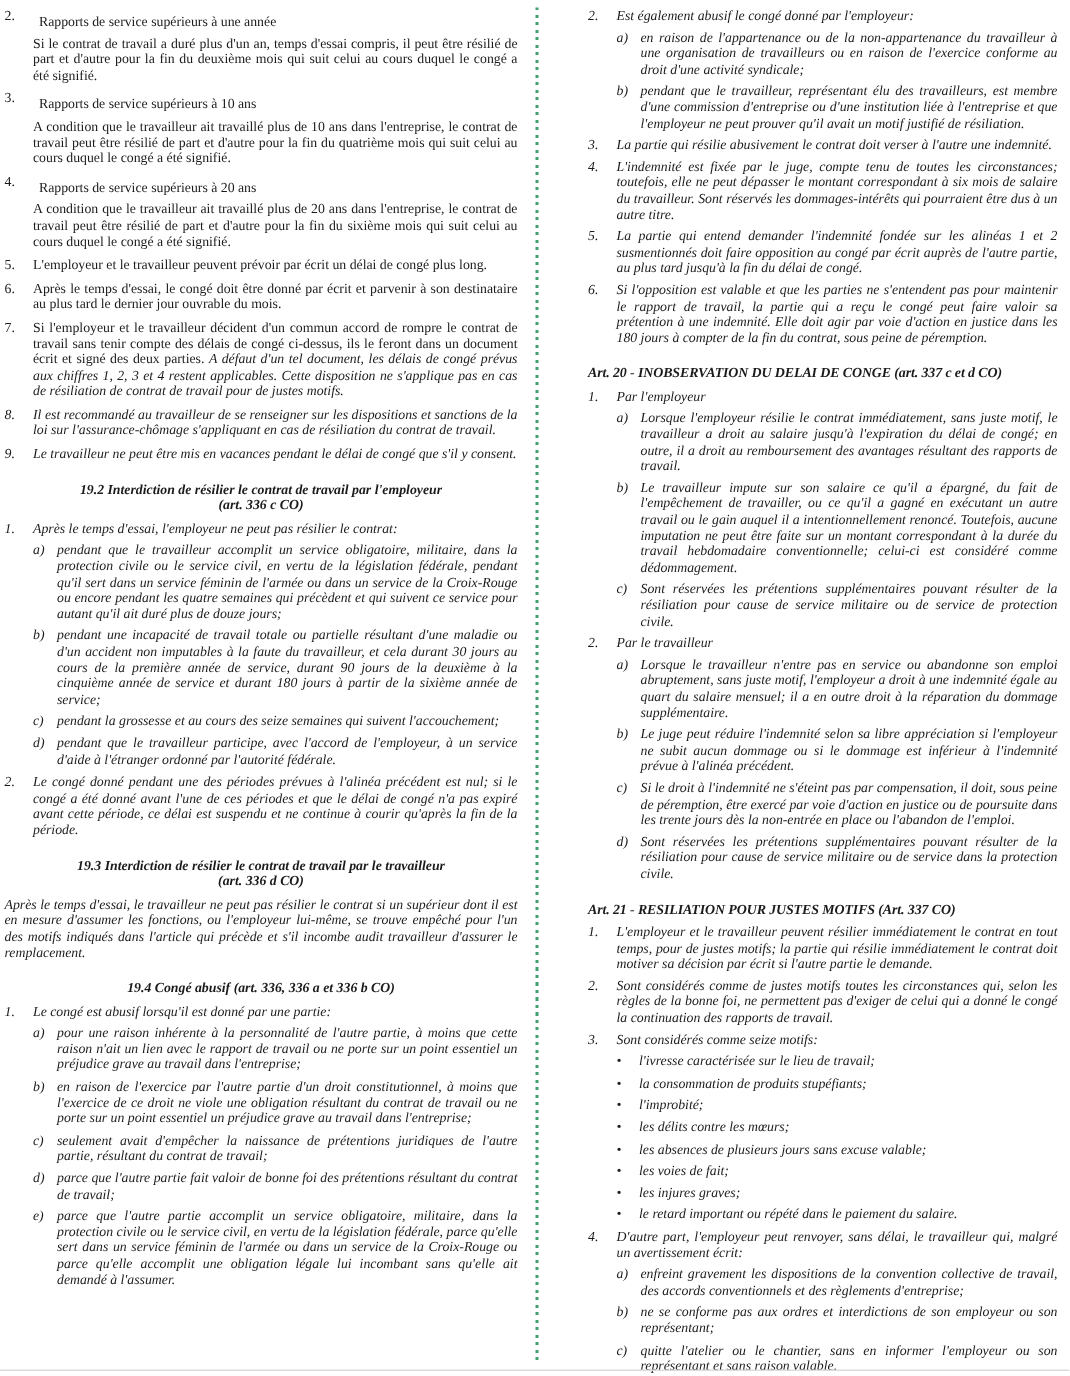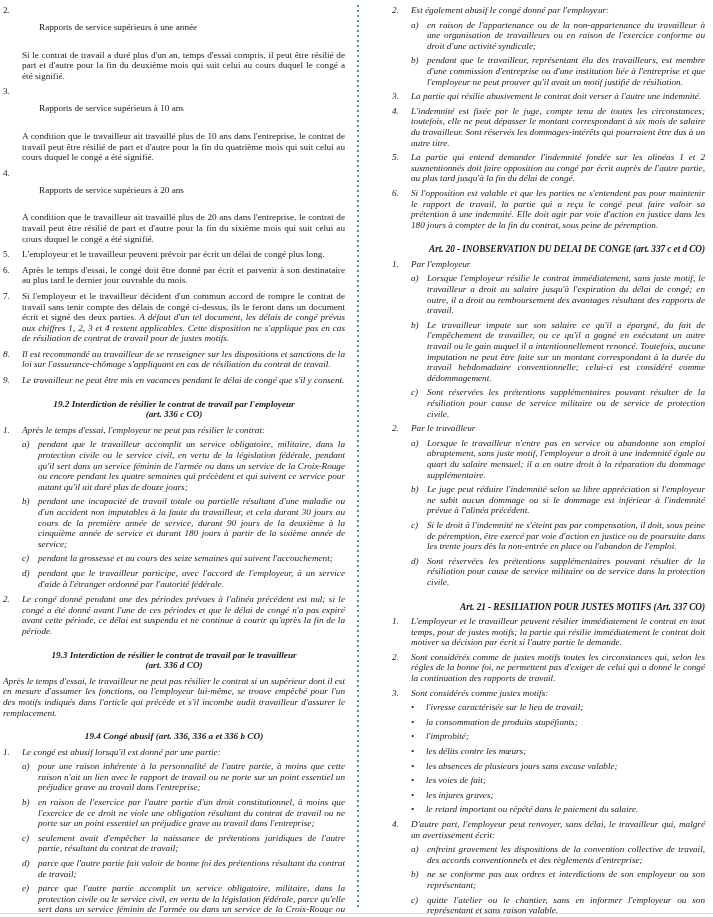--- a/index.html
+++ b/index.html
@@ -31,35 +31,34 @@
   .col-right { flex: 0 0 313px; width: 313px; font-style: italic; }
 
   
   .li  { display: flex; align-items: flex-start; margin-top: 5px; }
   .n   { flex: 0 0 19px; }
   .sub { margin-left: 19px; margin-top: 4px; }
   .sn  { flex: 0 0 16px; }
   .bl  { margin-left: 19px; margin-top: 2px; }
   .bn  { flex: 0 0 15px; }
   .jt  { flex: 1; margin: 0; text-align: justify; min-width: 0; }
-  .ttl { flex: 1; margin: 17px; }
+  .ttl { flex: 1; margin: 4px; }
   .bd  { flex: 1; min-width: 0; }
   .bd .jt { margin-top: 2px; }
 
   .it       { font-style: italic; }
   .it-block { font-style: italic; }
 
   .sect { margin-top: 13px; text-align: center; }
   .h    { font-weight: 700; font-style: italic; }
   .arth {
     margin-top: 14px;
     font-weight: 700; font-style: italic;
     font-size: 9.3px; letter-spacing: -0.08px;
     white-space: nowrap;
-    text-align: right;
   }
   .col-right .li { margin-top: 4px; }
   .scan-line {
     position: absolute; left: 0; bottom: 3px;
     width: 713px; height: 1px;
     background: #dcdcdc;
   }
 </style>
 </head>
 <body>
@@ -260,21 +259,21 @@
     <div class="li">
       <span class="n">1.</span>
       <p class="jt">L'employeur et le travailleur peuvent résilier immédiatement le contrat en tout temps, pour de justes motifs; la partie qui résilie immédiatement le contrat doit motiver sa décision par écrit si l'autre partie le demande.</p>
     </div>
     <div class="li">
       <span class="n">2.</span>
       <p class="jt">Sont considérés comme de justes motifs toutes les circonstances qui, selon les règles de la bonne foi, ne permettent pas d'exiger de celui qui a donné le congé la continuation des rapports de travail.</p>
     </div>
     <div class="li">
       <span class="n">3.</span>
-      <p class="jt">Sont considérés comme justes motifs:</p>
+      <p class="jt">Sont considérés comme seize motifs:</p>
     </div>
 
     <div class="li bl">
       <span class="bn">•</span>
       <p class="jt">l'ivresse caractérisée sur le lieu de travail;</p>
     </div>
     <div class="li bl">
       <span class="bn">•</span>
       <p class="jt">la consommation de produits stupéfiants;</p>
     </div>

